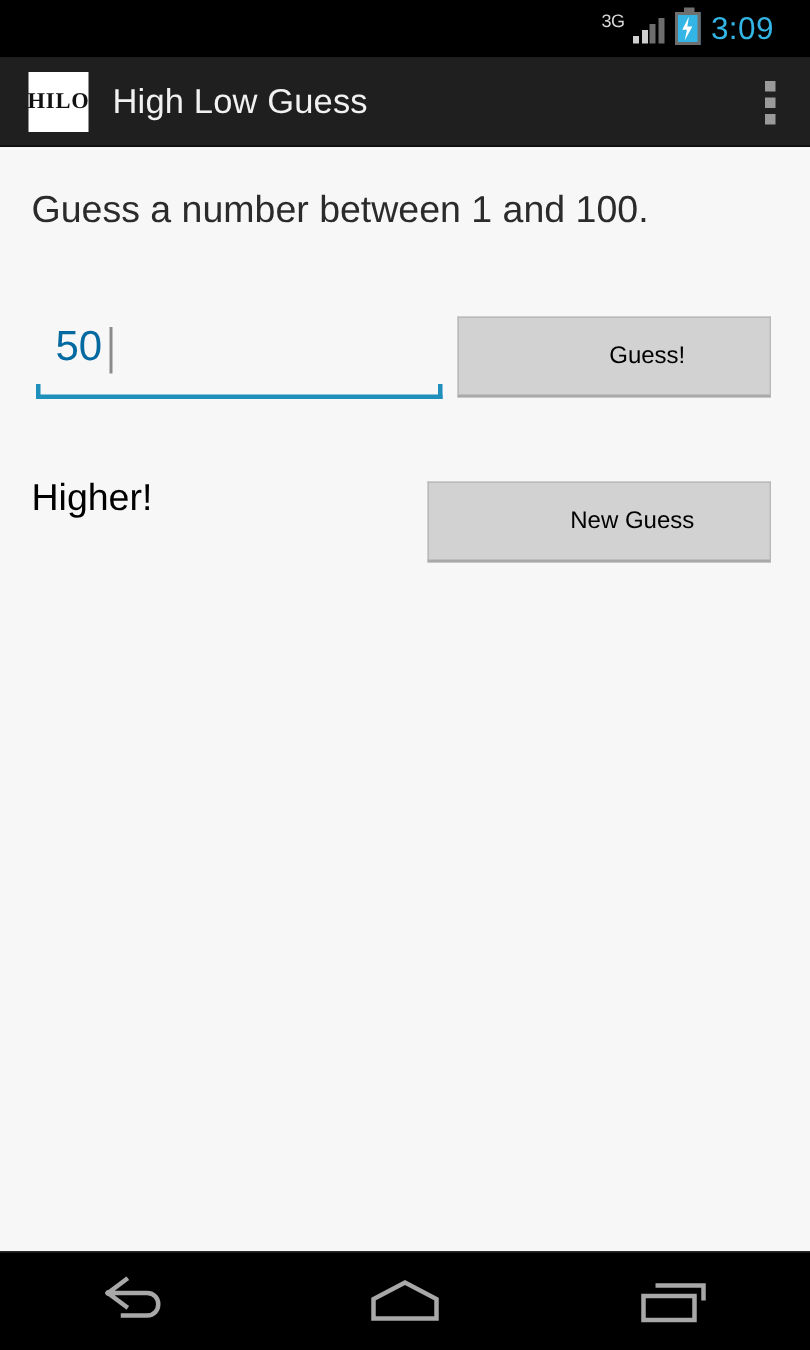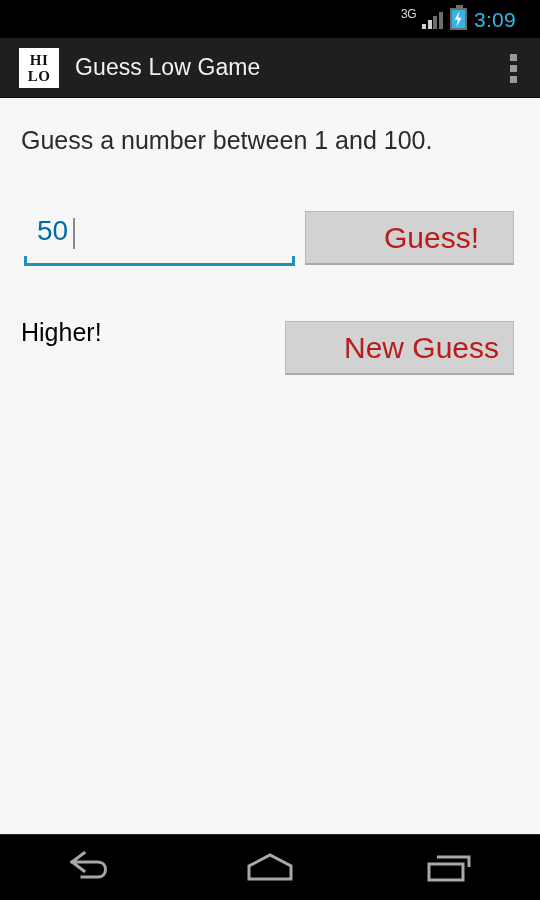--- a/index.html
+++ b/index.html
@@ -117,21 +117,21 @@
   #app-icon {
     width: 40px; height: 40px;
     margin-left: 19px;
     background: #ffffff;
     color: #111111;
     font-family: "Liberation Serif", serif;
     font-size: 15px;
     line-height: 16px;
     font-weight: 700;
     display: flex;
-    flex-direction: column;
+    flex-direction: row;
     align-items: center;
     justify-content: center;
     letter-spacing: 0.5px;
   }
   #app-title {
     margin-left: 16px;
     color: #f1f1f1;
     font-size: 23px;
     font-weight: 400;
     letter-spacing: 0.1px;
@@ -204,22 +204,22 @@
     border-left: 3px solid #1f8fbb;
     border-right: 3px solid #1f8fbb;
   }
 
   
   .btn {
     position: absolute;
     background: #d2d2d2;
     border: 1px solid #b9b9b9;
     border-bottom: 2px solid #a9a9a9;
-    color: #b91c1c;
-    font-size: 30px;
+    color: #000000;
+    font-size: 16px;
     display: flex;
     align-items: center;
     justify-content: center;
     font-family: "Liberation Sans", sans-serif;
     padding-left: 44px;
   }
   #guess-button {
     left: 305px;
     top: 112px;
     width: 209px;
@@ -285,21 +285,21 @@
 
       <div class="status-time">3:09</div>
     </div>
   </div>
 
   <div id="action-bar">
     <div id="app-icon">
       <span>HI</span>
       <span>LO</span>
     </div>
-    <div id="app-title">Guess Low Game</div>
+    <div id="app-title">High Low Guess</div>
     <div id="overflow-menu">
       <span></span>
       <span></span>
       <span></span>
     </div>
   </div>
 
   <div id="content">
 
     <div id="prompt-text">Guess a number between 1 and 100.</div>

